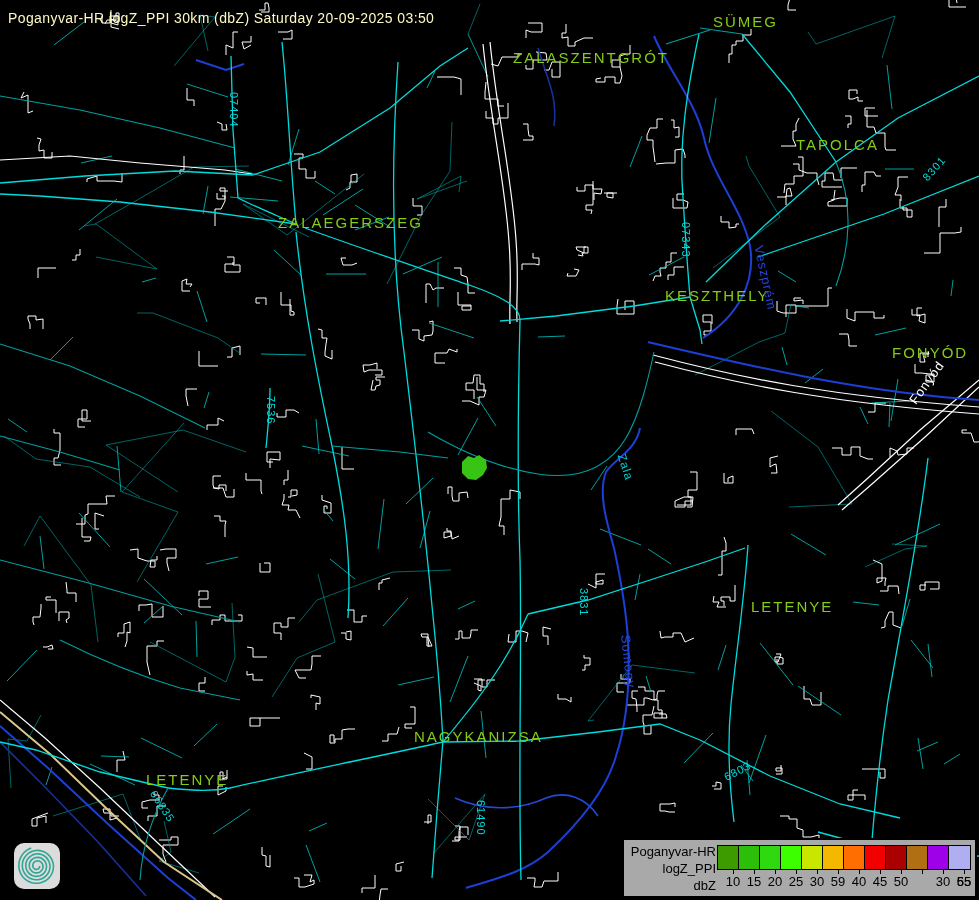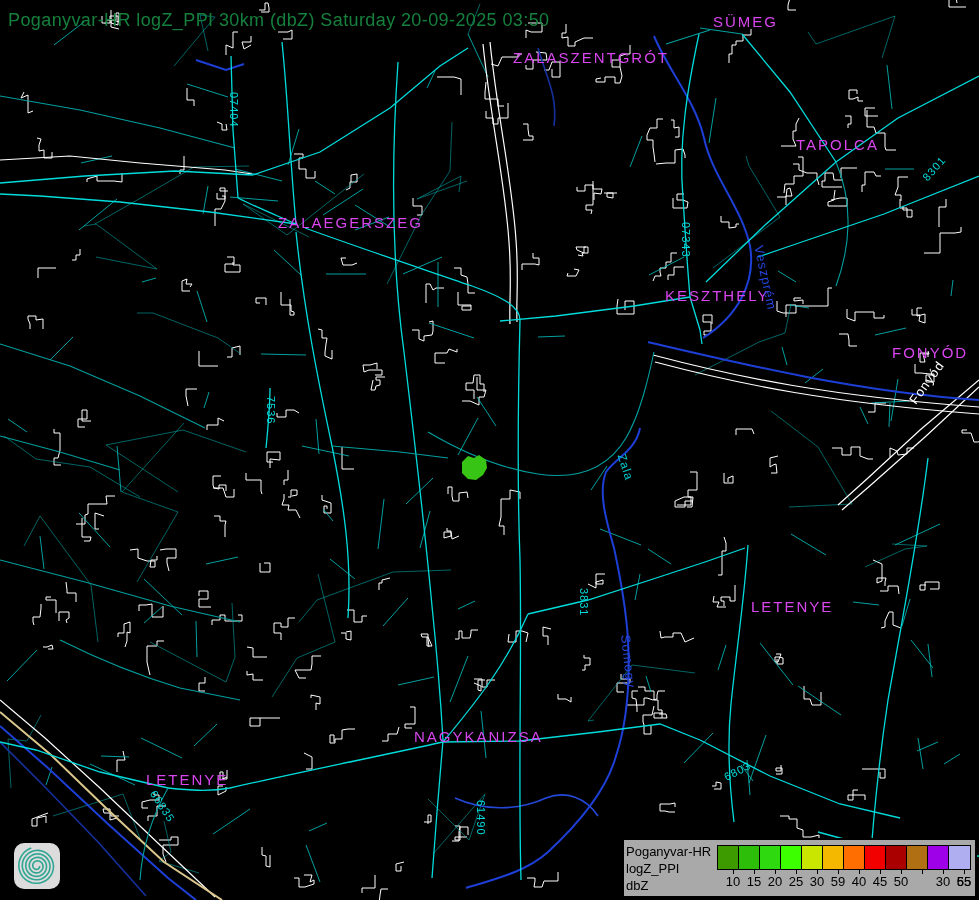--- a/index.html
+++ b/index.html
@@ -9,27 +9,27 @@
   .village{fill:none;stroke:#ffffff;stroke-width:1;stroke-linejoin:miter;}
   .minor-road{stroke:#00bcbc;stroke-width:1;opacity:.85;}
   .web-road{fill:none;stroke:#00a6a6;stroke-width:1;opacity:.6;}
   .road{fill:none;stroke:#00dcdc;stroke-width:1.3;}
   .road-dim{fill:none;stroke:#009f9f;stroke-width:1.1;}
   .white-road{fill:none;stroke:#ffffff;stroke-width:1.2;}
   .river{fill:none;stroke:#1d3fd6;stroke-width:2;}
   .river-mid{fill:none;stroke:#2448d8;stroke-width:1.6;}
   .river-dark{fill:none;stroke:#16309e;stroke-width:1.6;}
   .border-tan{fill:none;stroke:#dbc78c;stroke-width:2;}
-  .title{position:absolute;left:8px;top:10px;color:#15803d;font-size:18px;letter-spacing:.4px;white-space:nowrap;}
-  .city{position:absolute;color:#d946ef;font-size:15px;letter-spacing:2px;white-space:nowrap;}
+  .title{position:absolute;left:8px;top:10px;color:#fef9c3;font-size:14px;letter-spacing:.4px;white-space:nowrap;}
+  .city{position:absolute;color:#84cc16;font-size:15px;letter-spacing:2px;white-space:nowrap;}
   .roadlab{position:absolute;color:#00dcdc;font-size:11px;letter-spacing:1px;transform-origin:0 0;white-space:nowrap;}
   .arealab{position:absolute;font-size:13px;transform-origin:0 0;white-space:nowrap;letter-spacing:1px;}
   #legend{position:absolute;left:622px;top:838px;width:355px;height:60px;background:#a9a9a9;
           border:2px solid #000;box-sizing:border-box;}
-  .legend-line{position:absolute;left:2px;width:90px;text-align:left;color:#000;font-size:13px;line-height:17px;}
+  .legend-line{position:absolute;left:2px;width:90px;text-align:right;color:#000;font-size:13px;line-height:17px;}
   #legend-cells{position:absolute;left:93px;top:5px;width:252px;height:23px;display:flex;border:1px solid #000;}
   .cell{width:21px;height:100%;border-right:1px solid #000;box-sizing:border-box;}
   .cell:last-child{border-right:none;}
   #legend-ticks{position:absolute;left:108px;top:29px;width:254px;height:24px;}
   .tickmark{position:absolute;top:0;width:1px;height:5px;background:#000;}
   .ticklab{position:absolute;top:5px;transform:translateX(-50%);color:#000;font-size:13px;}
   #logo{position:absolute;left:14px;top:843px;width:46px;height:46px;background:#dcdcdc;border-radius:10px;}
 </style>
 </head>
 <body>

